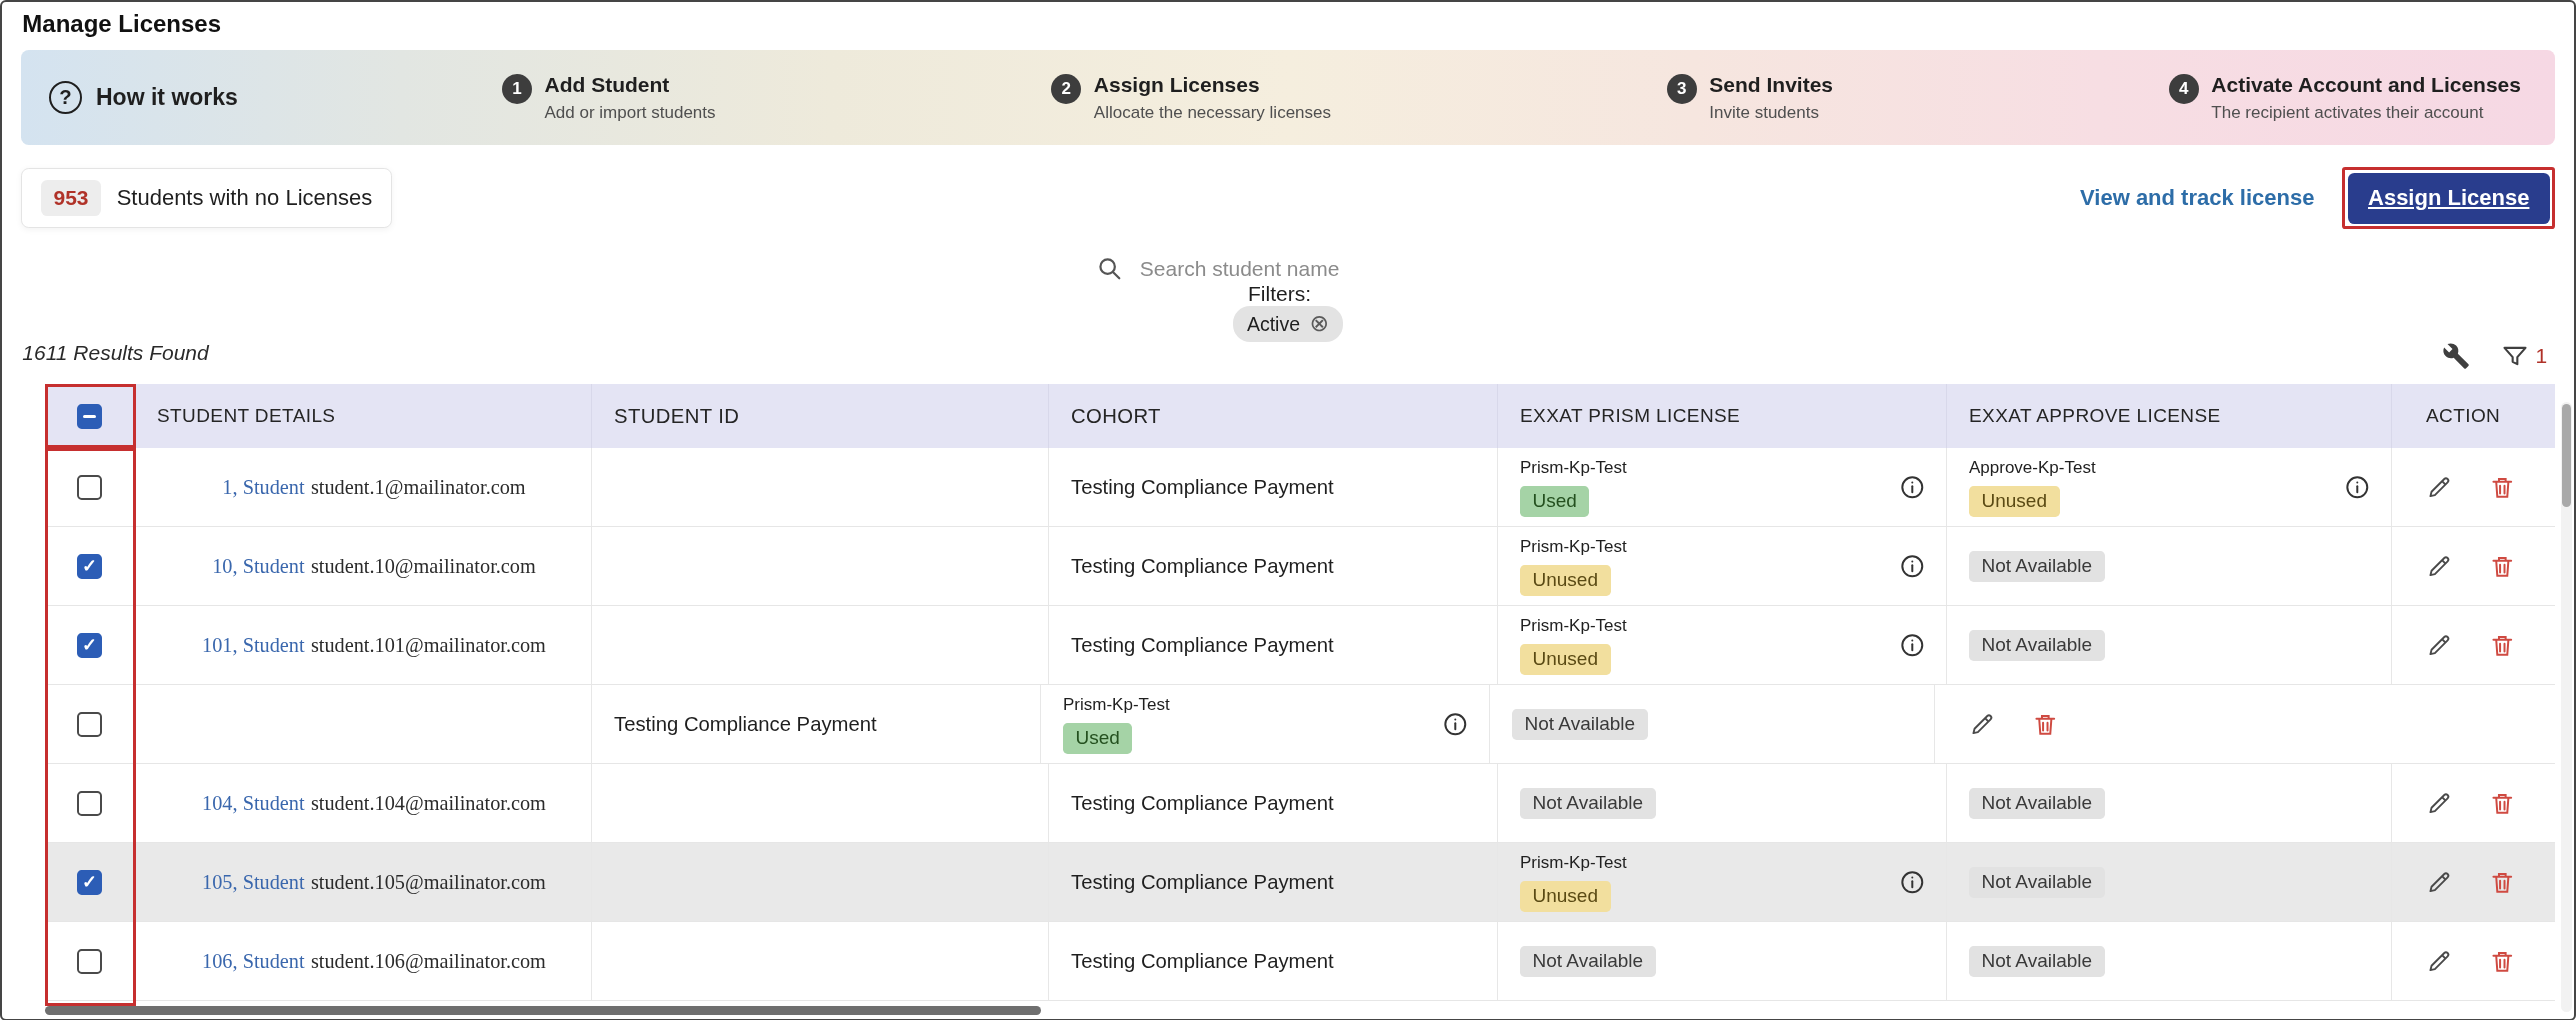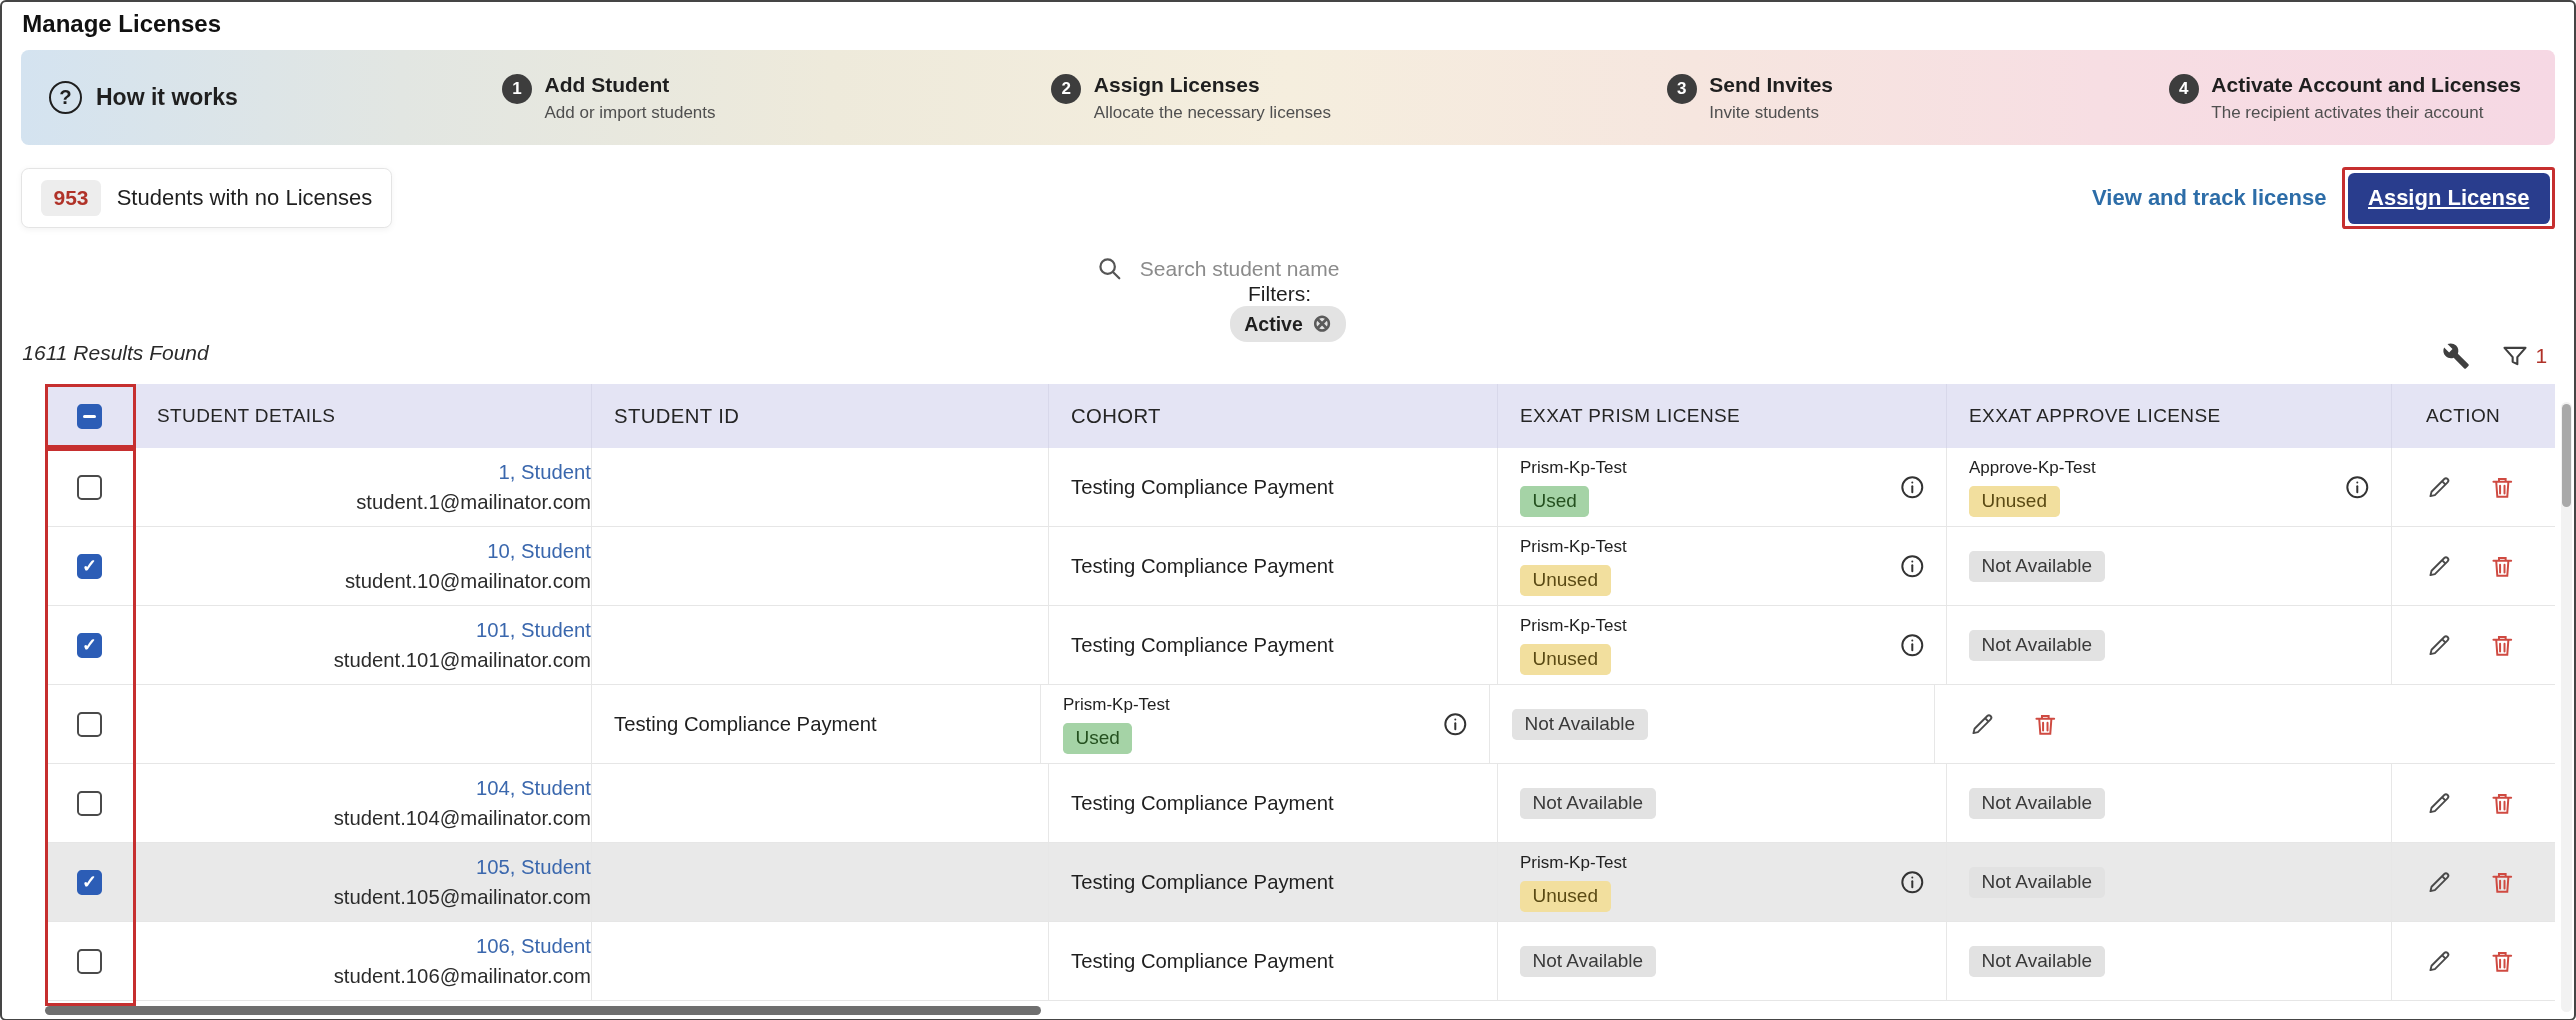--- a/index.html
+++ b/index.html
@@ -30,56 +30,56 @@
     color: #fff; display: flex; align-items: center; justify-content: center; font-size: 17px; font-weight: 700; margin-top: 1.6px; }
   .step-title { font-size: 21px; font-weight: 700; }
   .step-sub { font-size: 17px; color: #4f4f4f; margin-top: 6.3px; }
 
   
   .summary-row { margin: 22px 19px 0; display: flex; align-items: center; justify-content: space-between; }
   .summary-card { display: flex; align-items: center; gap: 15.6px; background: #fff;
     border: 1.6px solid #e4e4e4; border-radius: 7.8px; padding: 11px 19px; box-shadow: 0 1.6px 6.3px rgba(0,0,0,.05); }
   .count-badge { background: #ededed; color: var(--count_red,#b03228); font-weight: 700; font-size: 21px; padding: 6.3px 12.5px; border-radius: 6.3px; }
   .summary-label { font-size: 22px; }
-  .summary-actions { display: flex; align-items: center; gap: 16px; }
+  .summary-actions { display: flex; align-items: center; gap: 28px; }
   .link { color: var(--accent_blue,#2d6da8); font-size: 22px; font-weight: 700; cursor: pointer; text-decoration: none; }
   .annot-btn { border: 3.1px solid var(--annotation_red,#c62f2f); padding: 2.3px; border-radius: 3.1px; }
   .assign-btn { background: var(--button_navy,#293d8d); color: #fff; border: none; border-radius: 6.3px;
     font-size: 22px; font-weight: 700; padding: 12.5px 20.3px; font-family: inherit; cursor: pointer; text-decoration: underline; }
 
   
   .toolbar { margin: 26.6px 19px 0; display: flex; align-items: center; height: 69px; flex-direction: column; }
   .search { display: flex; align-items: center; gap: 15.6px; width: 438px; padding-left: 26.6px; }
   .search svg { width: 26.6px; height: 26.6px; flex: 0 0 auto; }
   .search input { border: none; outline: none; font-size: 21px; font-family: inherit; color: #333; width: 100%; background: transparent; }
   .search input::placeholder { color: #8b8b8b; }
   .vdiv { width: 1.6px; height: 42px; background: #dcdcdc; margin: 0 31px 0 15.6px; }
   .filters-label { font-size: 21px; margin-right: 17px; }
   .chip { display: flex; align-items: center; gap: 9.4px; background: #e3e3e3; border-radius: 17px;
-    padding: 6.3px 14px; font-size: 19.5px; cursor: pointer; font-weight: bold; }
+    padding: 6.3px 14px; font-size: 19.5px; cursor: pointer; }
   .chip-x { font-size: 23.4px; color: #5a5a5a; line-height: 1; }
   .toolbar-right { margin-left: auto; display: flex; align-items: center; gap: 31px; padding-right: 7.8px; }
   .icon-btn { display: flex; align-items: center; gap: 6.3px; cursor: pointer; }
   .icon-btn svg { width: 28px; height: 28px; }
   .filter-count { color: var(--count_red,#b03228); font-size: 21px; }
 
   .results { margin: 17px 0 0 20.3px; font-size: 21px; font-style: italic; color: #2a2a2a; }
 
   
   .table { position: relative; margin: 19px 19px 0 43px; }
   .t-header { display: flex; background: var(--header_lavender,#e4e4f4); height: 64px; }
   .hcell { display: flex; align-items: center; font-size: 19px; font-weight: 500; color: #252525; letter-spacing: 0.4px; border-right: 1.6px solid #d8d8ea; }
   .hcell:last-child { border-right: none; }
   .t-row { display: flex; min-height: 79px; border-bottom: 1.6px solid #e6e6e6; background: #fff; }
   .t-row.highlight { background: #e9e9e9; }
   .t-row .cell { display: flex; align-items: center; border-right: 1.6px solid #e7e7e7; }
   .t-row .cell:last-child { border-right: none; }
   .c-check { flex: 0 0 90px; display: flex; align-items: center; justify-content: center; }
   .c-details { flex: 0 0 457px; padding-left: 22px; }
-  .t-row .c-details { flex-direction: column; align-items: flex-end; justify-content: center; gap: 6.3px; }
+  .t-row .c-details { flex-direction: row; align-items: center; justify-content: center; gap: 6.3px; font-family: Liberation Serif, serif; }
   .c-id { flex: 0 0 457px; padding-left: 22px; font-size: 20.3px; }
   .c-cohort { flex: 0 0 449px; padding-left: 22px; font-size: 20.3px; }
   .c-prism { flex: 0 0 449px; padding-left: 22px; padding-right: 20.3px; }
   .c-approve { flex: 0 0 445px; padding-left: 22px; padding-right: 20.3px; }
   .c-action { flex: 1; padding-left: 34px; gap: 36px; }
   .lic-cell { justify-content: space-between; }
   .lic-wrap { display: flex; flex-direction: column; align-items: flex-start; gap: 7.8px; }
   .lic-name { font-size: 17px; }
   .badge { font-size: 19px; padding: 4.7px 12.5px; border-radius: 4.7px; white-space: nowrap; }
   .badge.used { background: var(--used_green_bg,#a5d3a6); color: var(--used_green_text,#24501f); }

